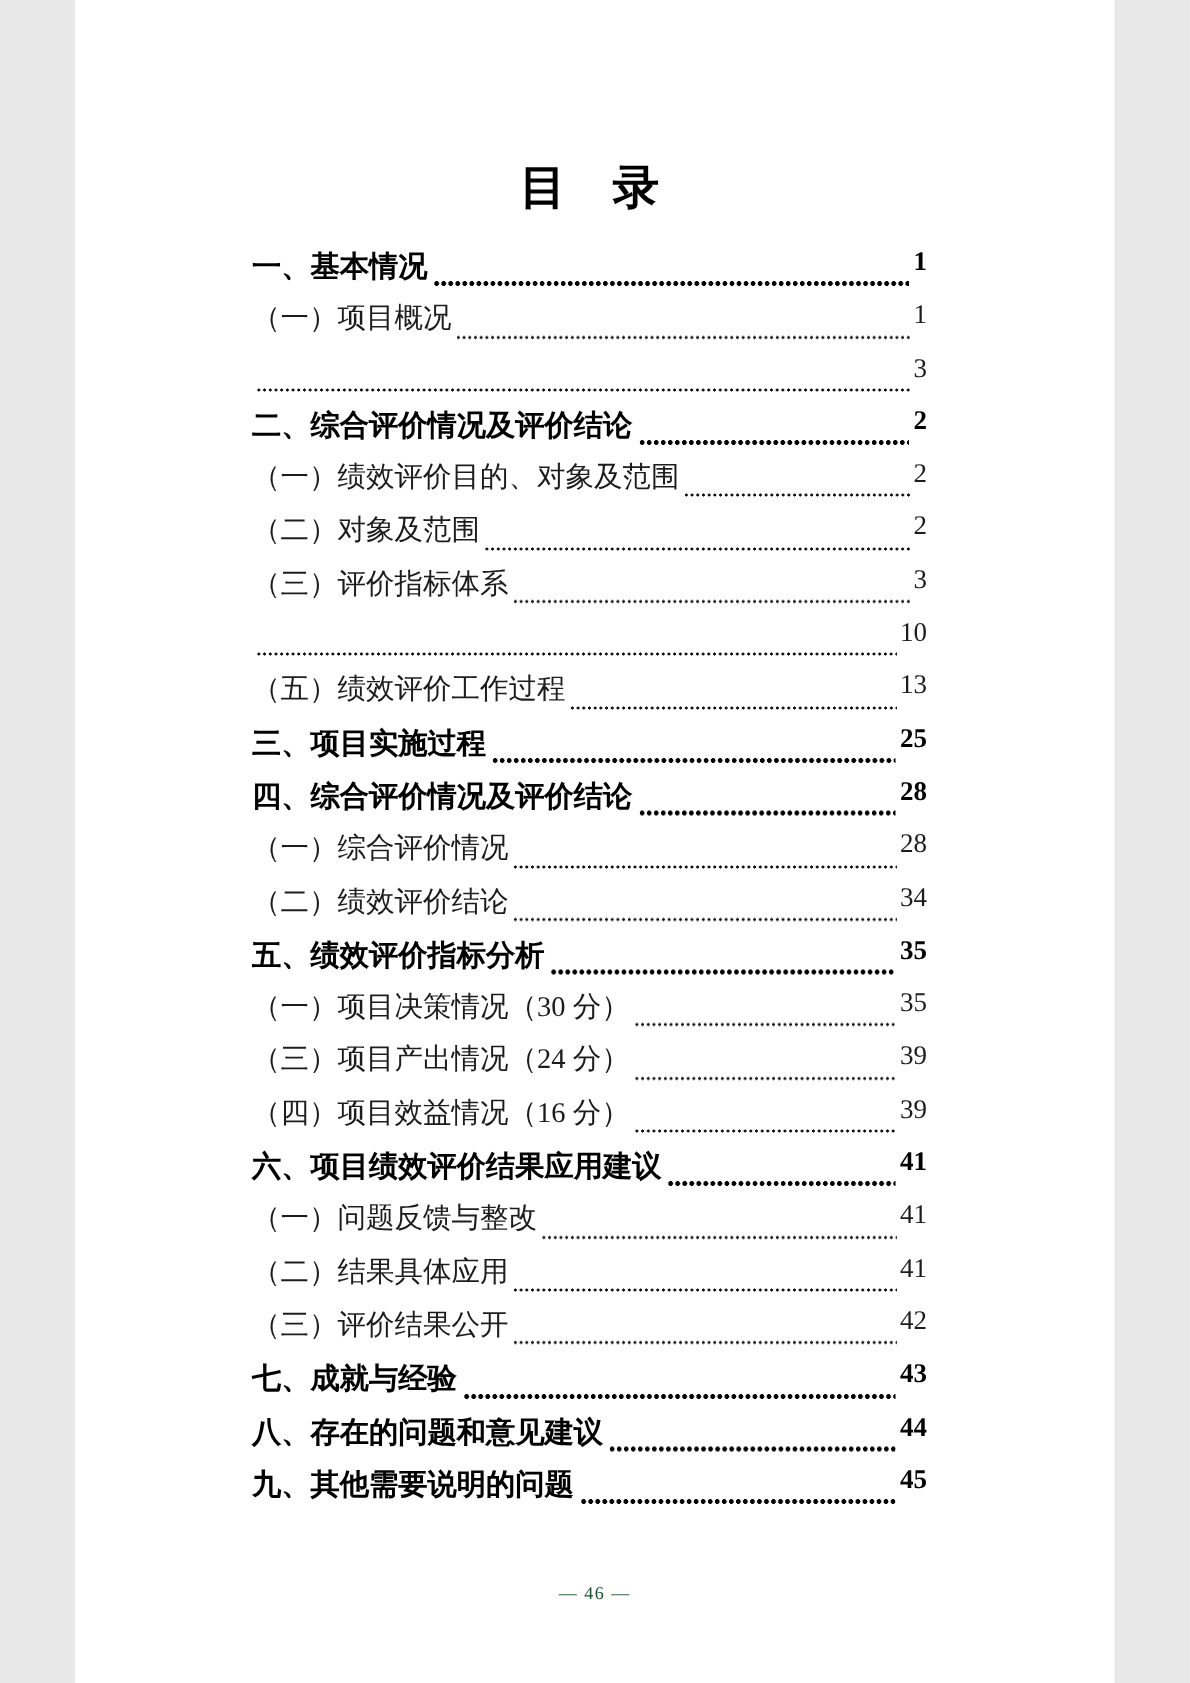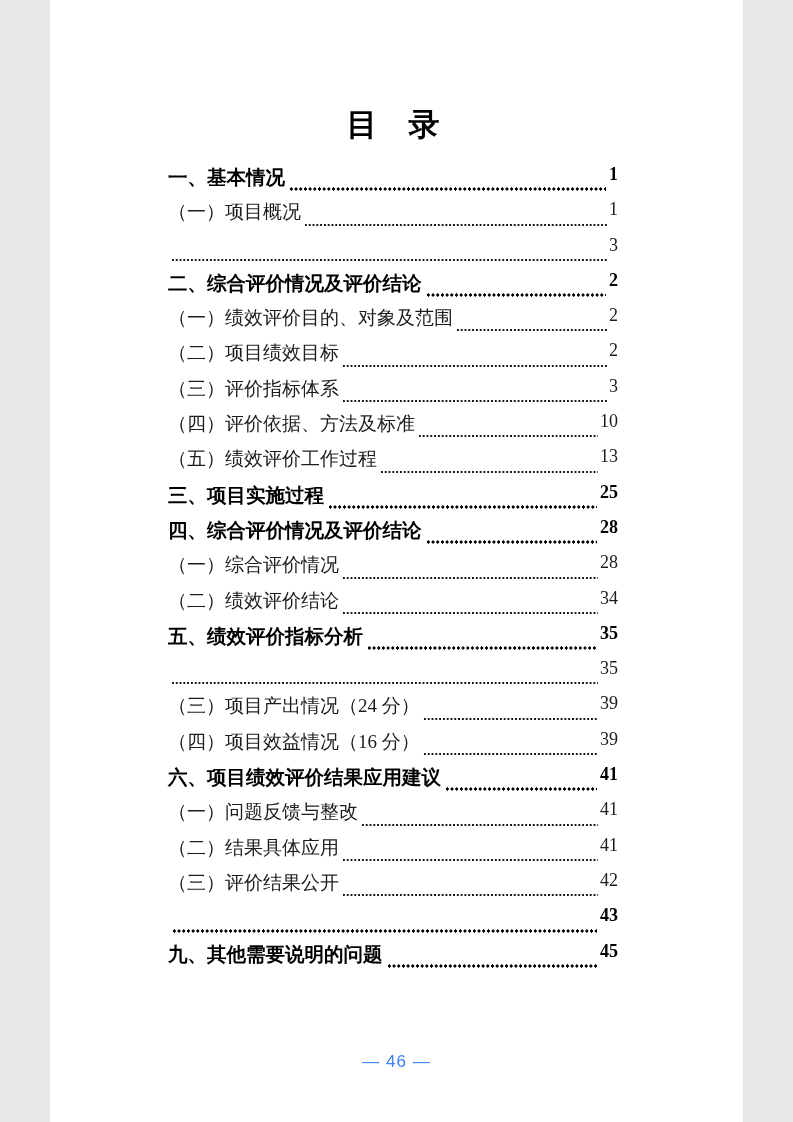--- a/index.html
+++ b/index.html
@@ -28,22 +28,22 @@
   .lvl2 .leader{
     height:4px;margin:0 2px 8px 3px;
     background-image:radial-gradient(circle at 1.6px 2px, #141414 0.95px, transparent 1.1px);
     background-size:3.8px 4px;background-repeat:repeat-x;
   }
   .toc-page{white-space:nowrap;font-family:"Liberation Serif", serif;font-size:18px;}
   .lvl1 .toc-page{font-weight:700;color:#000;}
   .lvl2 .toc-page{font-weight:400;color:#1c1c1c;}
   .footer{
     position:absolute;left:0;top:1052px;width:100%;
-    text-align:center;font-family:Liberation Sans, sans-serif;
-    font-size:17px;line-height:20px;color:#3b82f6;letter-spacing:1px;
+    text-align:center;font-family:Liberation Serif, serif;
+    font-size:12px;line-height:20px;color:#14532d;letter-spacing:1px;
   }
 </style>
 </head>
 <body>
 
 <div class="page">
   <h1 class="title">目　录</h1>
   <div class="toc">
       <div class="toc-row lvl1">
         <span class="toc-label">一、基本情况</span>
@@ -63,31 +63,30 @@
         <span class="toc-label">二、综合评价情况及评价结论</span>
         <span class="leader"></span>
         <span class="toc-page">2</span>
       </div>
       <div class="toc-row lvl2">
         <span class="toc-label">（一）绩效评价目的、对象及范围</span>
         <span class="leader"></span>
         <span class="toc-page">2</span>
       </div>
       <div class="toc-row lvl2">
-        <span class="toc-label">（二）项目绩效目标</span>
+        <span class="toc-label">（二）对象及范围</span>
         <span class="leader"></span>
         <span class="toc-page">2</span>
       </div>
       <div class="toc-row lvl2">
         <span class="toc-label">（三）评价指标体系</span>
         <span class="leader"></span>
         <span class="toc-page">3</span>
       </div>
       <div class="toc-row lvl2">
-        <span class="toc-label">（四）评价依据、方法及标准</span>
         <span class="leader"></span>
         <span class="toc-page">10</span>
       </div>
       <div class="toc-row lvl2">
         <span class="toc-label">（五）绩效评价工作过程</span>
         <span class="leader"></span>
         <span class="toc-page">13</span>
       </div>
       <div class="toc-row lvl1">
         <span class="toc-label">三、项目实施过程</span>
@@ -108,20 +107,21 @@
         <span class="toc-label">（二）绩效评价结论</span>
         <span class="leader"></span>
         <span class="toc-page">34</span>
       </div>
       <div class="toc-row lvl1">
         <span class="toc-label">五、绩效评价指标分析</span>
         <span class="leader"></span>
         <span class="toc-page">35</span>
       </div>
       <div class="toc-row lvl2">
+        <span class="toc-label">（一）项目决策情况（30 分）</span>
         <span class="leader"></span>
         <span class="toc-page">35</span>
       </div>
       <div class="toc-row lvl2">
         <span class="toc-label">（三）项目产出情况（24 分）</span>
         <span class="leader"></span>
         <span class="toc-page">39</span>
       </div>
       <div class="toc-row lvl2">
         <span class="toc-label">（四）项目效益情况（16 分）</span>
@@ -142,22 +142,28 @@
         <span class="toc-label">（二）结果具体应用</span>
         <span class="leader"></span>
         <span class="toc-page">41</span>
       </div>
       <div class="toc-row lvl2">
         <span class="toc-label">（三）评价结果公开</span>
         <span class="leader"></span>
         <span class="toc-page">42</span>
       </div>
       <div class="toc-row lvl1">
+        <span class="toc-label">七、成就与经验</span>
         <span class="leader"></span>
         <span class="toc-page">43</span>
+      </div>
+      <div class="toc-row lvl1">
+        <span class="toc-label">八、存在的问题和意见建议</span>
+        <span class="leader"></span>
+        <span class="toc-page">44</span>
       </div>
       <div class="toc-row lvl1">
         <span class="toc-label">九、其他需要说明的问题</span>
         <span class="leader"></span>
         <span class="toc-page">45</span>
       </div>
     </div>
   <div class="footer">
     <span>— 46 —</span>
   </div>

